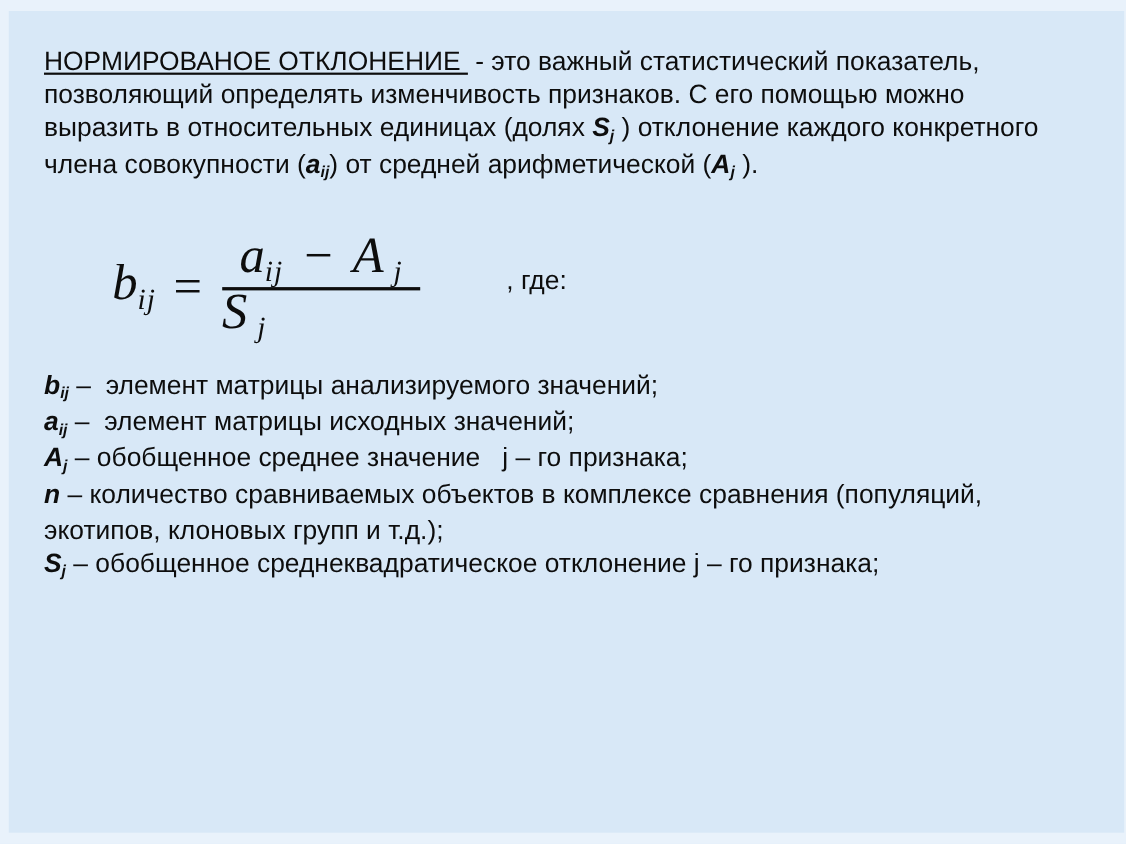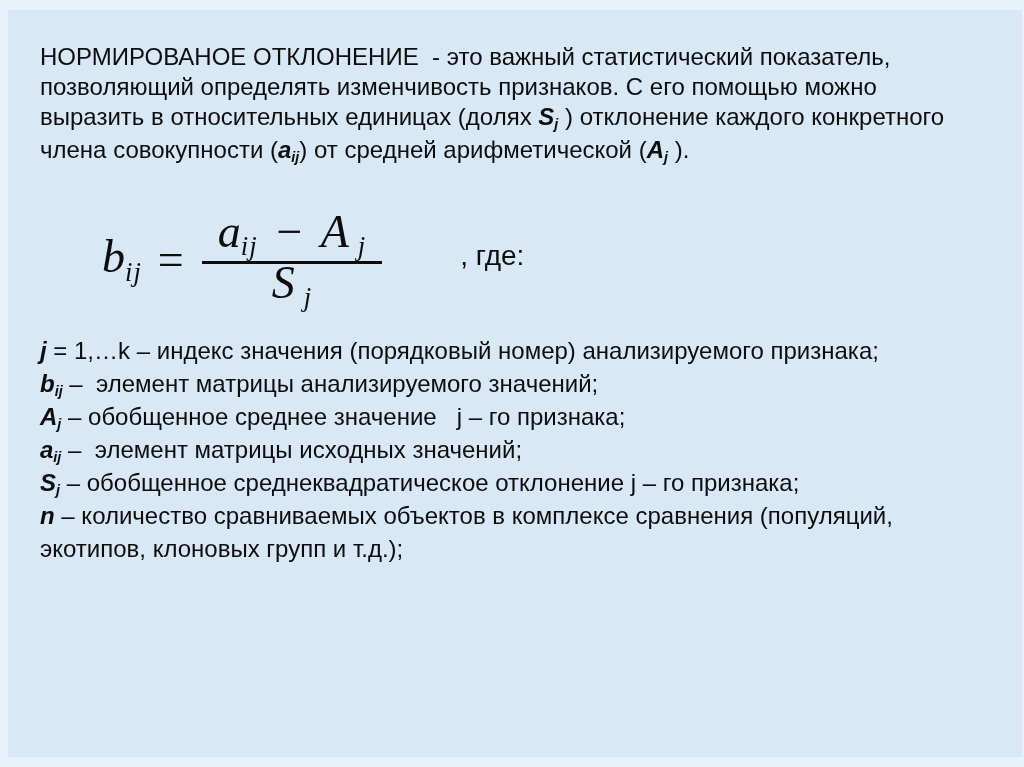--- a/index.html
+++ b/index.html
@@ -20,21 +20,21 @@
     background: var(--bg);
     color: var(--ink);
   }
   .content {
     padding: 32px 38px 0 32px;
     font-size: 24px;
     line-height: 30px;
   }
   .para { white-space: pre-wrap; }
   .intro { margin-bottom: 26px; }
-  .heading-underline { }
+  .heading-underline { text-decoration: underline; }
   .sym {
     font-weight: bold;
     font-style: italic;
   }
   .inline-sub {
     font-weight: bold;
     font-style: italic;
     font-size: 0.6em;
     position: relative;
     top: 0.3em;
@@ -52,32 +52,32 @@
     font-size: 46px;
   }
   .msub {
     font-size: 0.58em;
     position: relative;
     top: 0.33em;
     letter-spacing: 1px;
   }
   .f-lhs { display: inline-block; margin-left: 36px; }
   .f-eq { margin: 0 18px 0 16px; font-style: normal; }
-  .frac { display: inline-flex; flex-direction: column; align-items: center; }
+  .frac { display: inline-flex; flex-direction: column; }
   .frac .num {
     padding: 0 16px 8px 16px;
     border-bottom: 3px solid var(--ink);
   }
   .frac .den { padding-top: 4px; }
   .minus { margin: 0 16px; }
   .gap-sub { margin-left: 9px; }
   .where {
     font-family: "Liberation Sans", sans-serif;
     font-style: normal;
-    font-size: 28px;
+    font-size: 24px;
     margin-left: 78px;
     position: relative;
     top: -4px;
   }
 
   
   .definitions { margin-top: 2px; }
   .def { white-space: pre-wrap; }
 </style>
 </head>
@@ -93,22 +93,21 @@
       <span class="f-lhs"><span>b</span><span class="msub">ij</span></span>
       <span class="f-eq">=</span>
       <span class="frac">
         <span class="num"><span>a</span><span class="msub">ij</span><span class="minus">−</span><span>A</span><span class="msub gap-sub">j</span></span>
         <span class="den"><span>S</span><span class="msub gap-sub">j</span></span>
       </span>
       <span class="where">, где:</span>
     </div>
 
     <div class="definitions">
-      <div class="def"><span class="sym">j</span><span class="inline-sub"></span><span> = 1,…k – индекс значения (порядковый номер) анализируемого признака;</span></div>
       <div class="def"><span class="sym">b</span><span class="inline-sub">ij</span><span> –  элемент матрицы анализируемого значений;</span></div>
+      <div class="def"><span class="sym">a</span><span class="inline-sub">ij</span><span> –  элемент матрицы исходных значений;</span></div>
       <div class="def"><span class="sym">A</span><span class="inline-sub">j</span><span> – обобщенное среднее значение   j – го признака;</span></div>
-      <div class="def"><span class="sym">a</span><span class="inline-sub">ij</span><span> –  элемент матрицы исходных значений;</span></div>
+      <div class="def"><span class="sym">n</span><span class="inline-sub"></span><span> – количество сравниваемых объектов в комплексе сравнения (популяций, экотипов, клоновых групп и т.д.);</span></div>
       <div class="def"><span class="sym">S</span><span class="inline-sub">j</span><span> – обобщенное среднеквадратическое отклонение j – го признака;</span></div>
-      <div class="def"><span class="sym">n</span><span class="inline-sub"></span><span> – количество сравниваемых объектов в комплексе сравнения (популяций, экотипов, клоновых групп и т.д.);</span></div>
     </div>
 
   </div>
 </div>
 
 </body></html>

